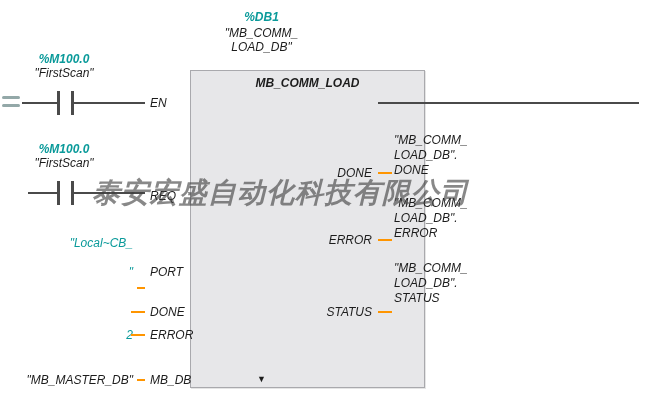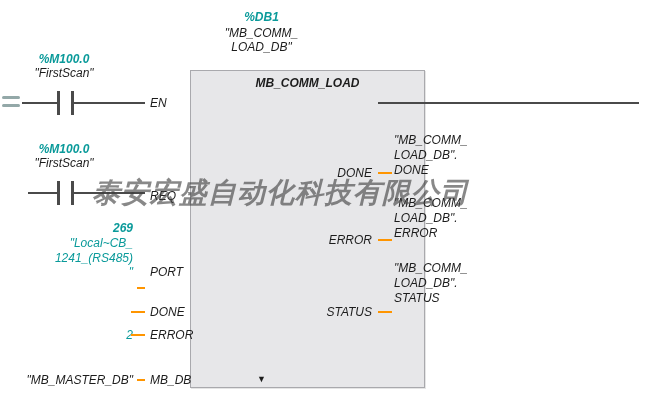--- a/index.html
+++ b/index.html
@@ -63,23 +63,21 @@
   <div class="abs t blk" style="left:150px;top:305px;">DONE</div>
   <div class="abs t blk" style="left:150px;top:328px;">ERROR</div>
   <div class="abs t blk" style="left:150px;top:373px;">MB_DB</div>
 
   <div class="abs t blk right" style="left:246px;top:166px;width:126px;">DONE</div>
   <div class="abs t blk right" style="left:246px;top:233px;width:126px;">ERROR</div>
   <div class="abs t blk right" style="left:246px;top:305px;width:126px;">STATUS</div>
 
   <div class="abs arrow center" style="left:145px;top:374px;width:233px;">▼</div>
 
-  <div class="abs t teal right" style="left:18px;top:221px;width:115px;">269</div>
   <div class="abs t tealv right" style="left:18px;top:236px;width:115px;">"Local~CB_</div>
-  <div class="abs t tealv right" style="left:18px;top:251px;width:115px;">1241_(RS485)</div>
   <div class="abs t tealv right" style="left:18px;top:265px;width:115px;">"</div>
   <div class="abs t tealv right" style="left:18px;top:328px;width:115px;">2</div>
   <div class="abs t blk right" style="left:18px;top:373px;width:115px;">"MB_MASTER_DB"</div>
 
   <div class="abs owire" style="left:137px;top:287px;width:8px;"></div>
   <div class="abs owire" style="left:131px;top:311px;width:14px;"></div>
   <div class="abs owire" style="left:131px;top:334px;width:14px;"></div>
   <div class="abs owire" style="left:137px;top:379px;width:8px;"></div>
 
   <div class="abs wire" style="left:378px;top:102px;width:279px;"></div>

